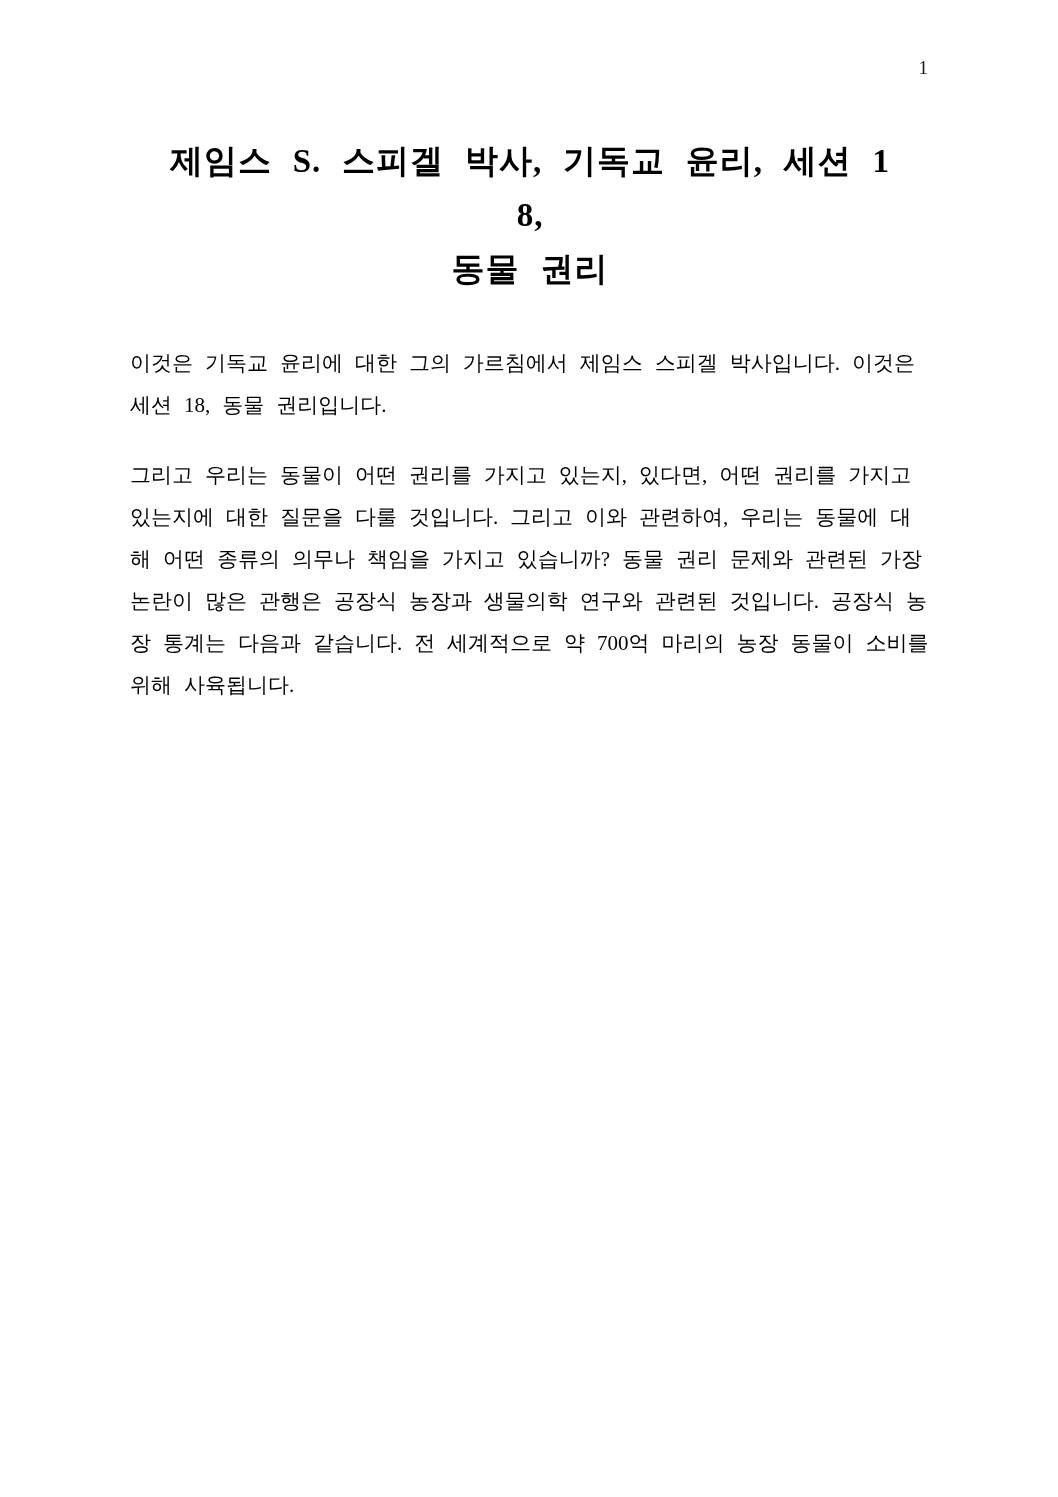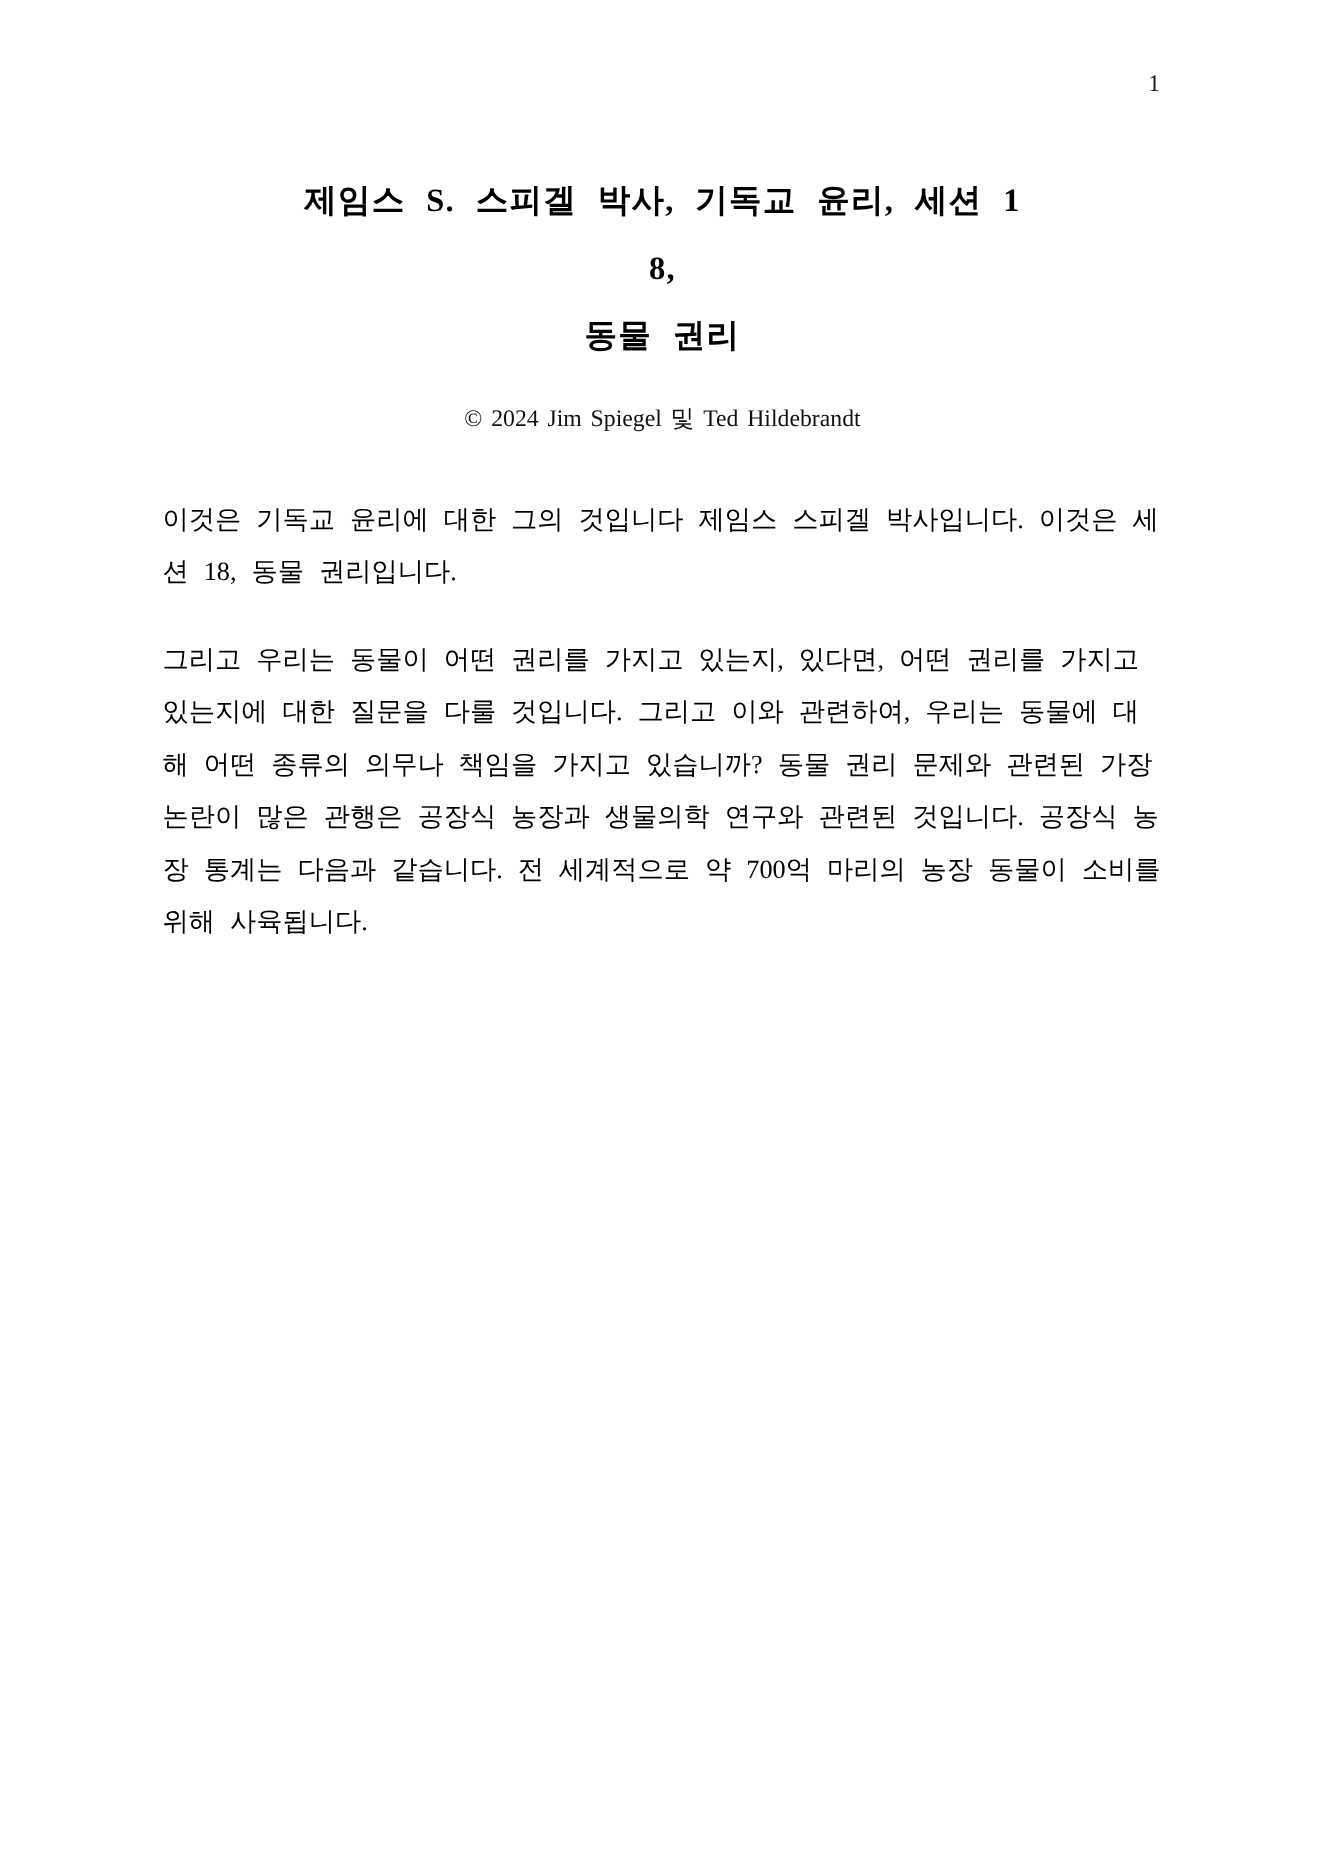--- a/index.html
+++ b/index.html
@@ -25,21 +25,21 @@
     font-size: 19px;
     line-height: 1;
     color: #1a1a1a;
   }
   .content {
     padding: 0 128px 0 130px;
   }
   .doc-title {
     margin-top: 134px;
     text-align: center;
-    font-size: 26px;
+    font-size: 33px;
     font-weight: bold;
     line-height: 54px;
     letter-spacing: 1px;
     word-spacing: 0.35em;
   }
   .copyright {
     margin-top: 26px;
     text-align: center;
     font-size: 19px;
     word-spacing: 0.12em;
@@ -64,21 +64,20 @@
   <div class="page-number">1</div>
 
   <div class="content">
 
     <div class="doc-title">
       <div>제임스 S. 스피겔 박사, 기독교 윤리, 세션 1</div>
       <div>8,</div>
       <div>동물 권리</div>
     </div>
 
-    <div class="copyright">© 2024 Jim Spiegel 및 Ted Hildebrandt</div>
 
     <div class="body-text">
-      <p>이것은 기독교 윤리에 대한 그의 것입니다 제임스 스피겔 박사입니다. 이것은 세션 18, 동물 권리입니다.</p>
+      <p>이것은 기독교 윤리에 대한 그의 가르침에서 제임스 스피겔 박사입니다. 이것은 세션 18, 동물 권리입니다.</p>
       <p>그리고 우리는 동물이 어떤 권리를 가지고 있는지, 있다면, 어떤 권리를 가지고 있는지에 대한 질문을 다룰 것입니다. 그리고 이와 관련하여, 우리는 동물에 대해 어떤 종류의 의무나 책임을 가지고 있습니까? 동물 권리 문제와 관련된 가장 논란이 많은 관행은 공장식 농장과 생물의학 연구와 관련된 것입니다. 공장식 농장 통계는 다음과 같습니다. 전 세계적으로 약 700억 마리의 농장 동물이 소비를 위해 사육됩니다.</p>
     </div>
 
   </div>
 </div>
 
 </body></html>

